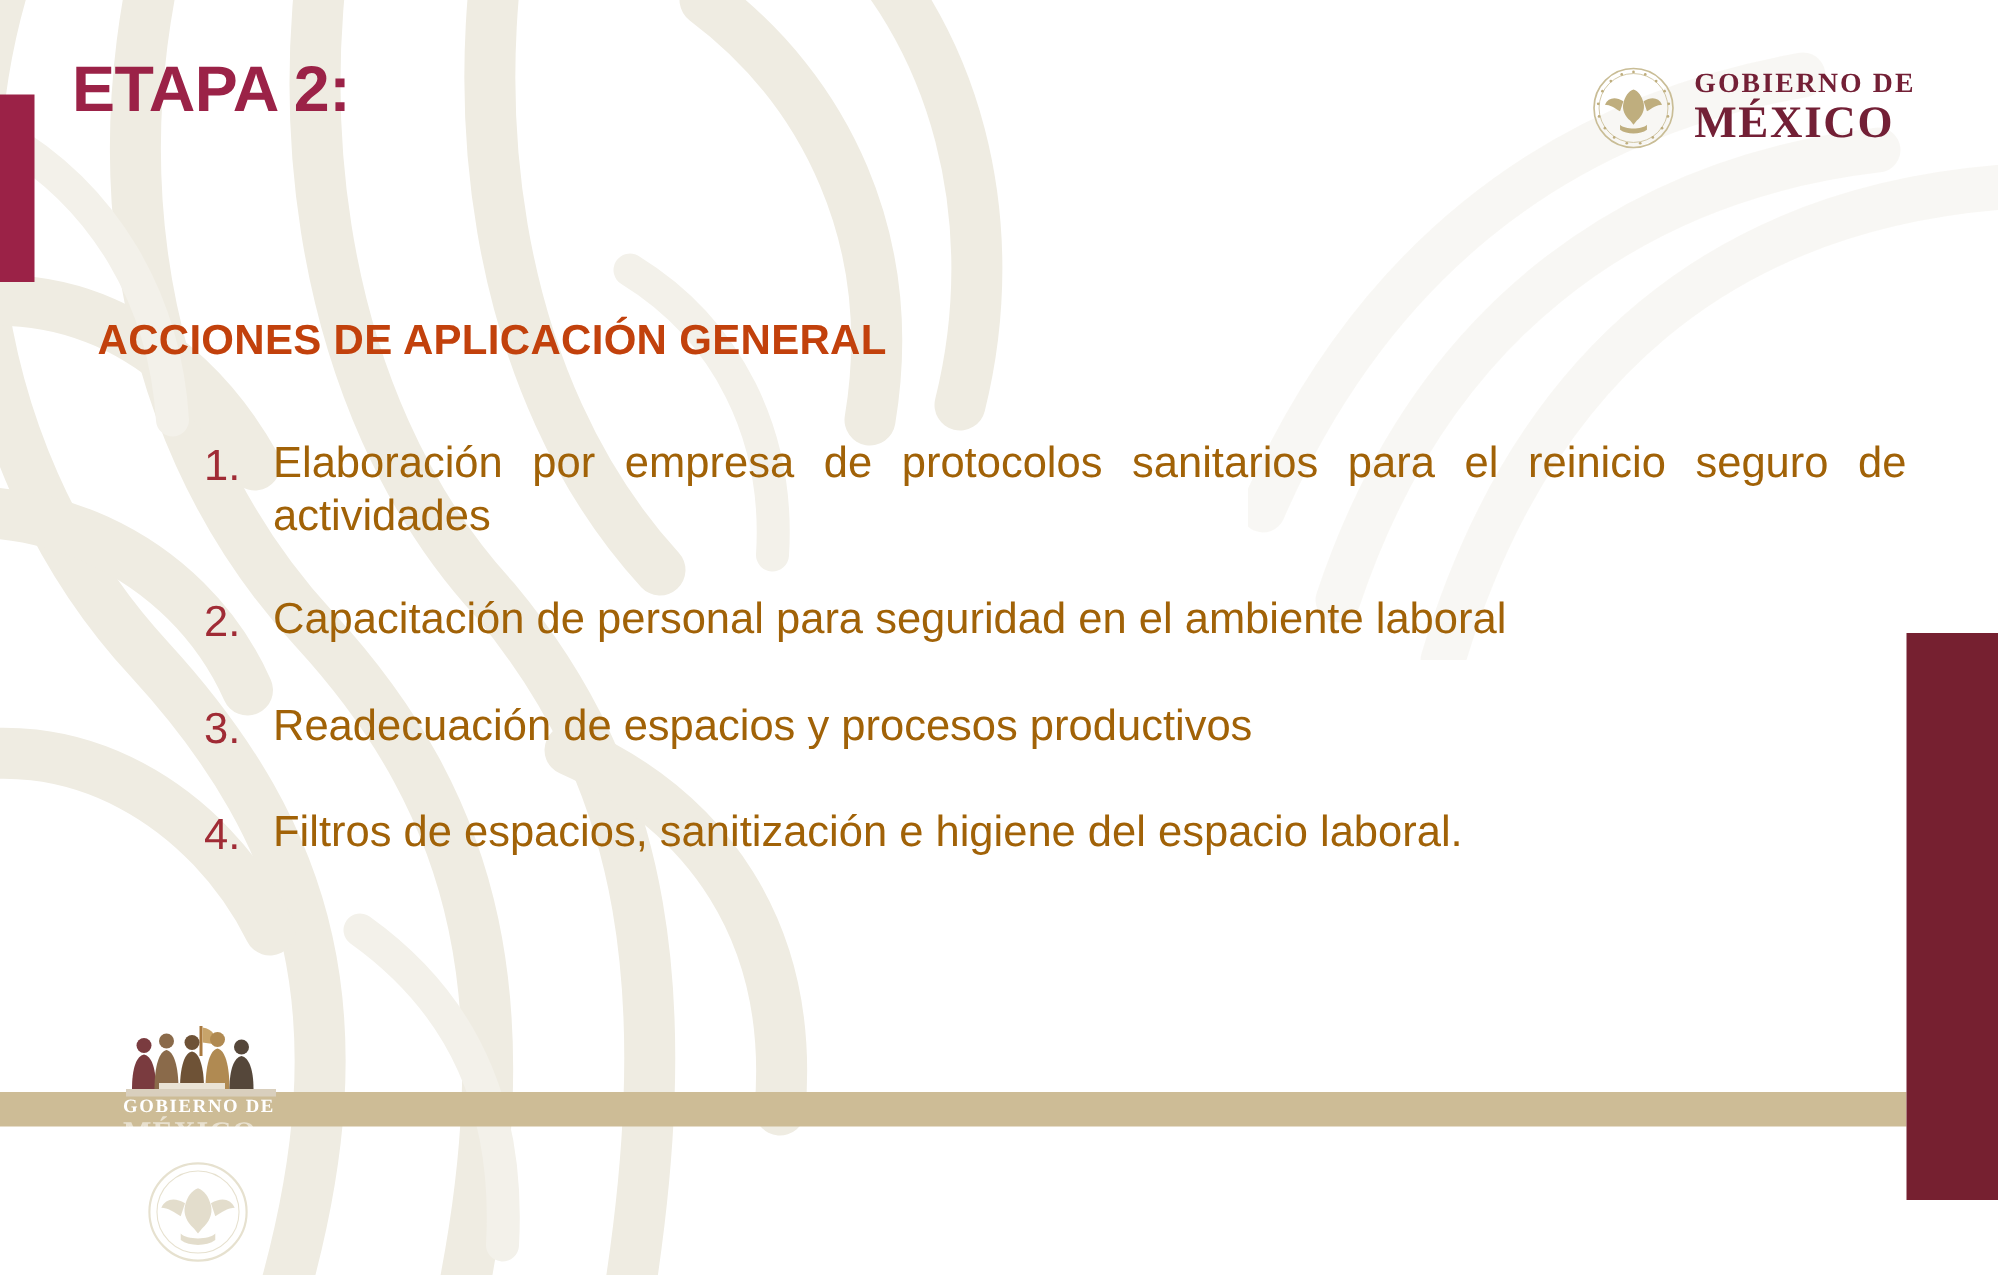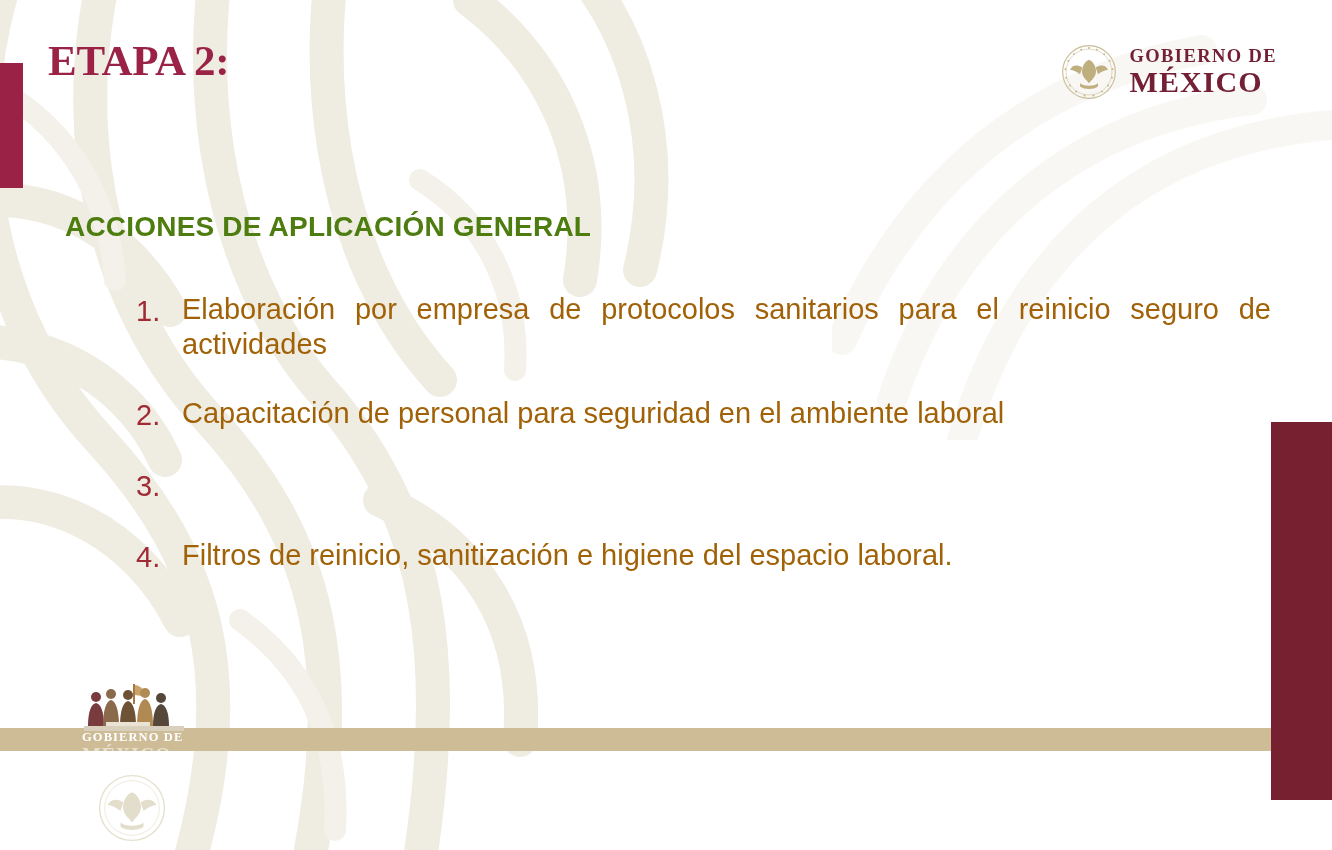--- a/index.html
+++ b/index.html
@@ -63,21 +63,20 @@
     background: #762030;
     z-index: 3;
   }
 
   
   .title-block {
     position: absolute;
     left: 48px;
     top: 38px;
     z-index: 4;
-    font-family: Liberation Serif, serif;
   }
   .title-line1 {
     font-size: 43px;
     font-weight: bold;
     color: #9b2247;
     letter-spacing: -0.3px;
     line-height: 1.05;
     margin: 0;
     white-space: nowrap;
   }
@@ -128,21 +127,21 @@
     margin-top: 1px;
   }
 
   
   .section-heading {
     position: absolute;
     left: 65px;
     top: 211px;
     font-size: 28px;
     font-weight: bold;
-    color: #4d7c0f;
+    color: #c2410c;
     letter-spacing: 0.2px;
     z-index: 4;
     margin: 0;
   }
 
   
   .actions-list {
     position: absolute;
     left: 136px;
     top: 292px;
@@ -316,25 +315,26 @@
       <span class="action-text justify">Elaboración por empresa de protocolos sanitarios para el reinicio seguro de actividades</span>
     </li>
 
     <li class="action-item">
       <span class="action-num">2.</span>
       <span class="action-text justify">Capacitación de personal para seguridad en el ambiente laboral</span>
     </li>
 
     <li class="action-item">
       <span class="action-num">3.</span>
+      <span class="action-text">Readecuación de espacios y procesos productivos</span>
     </li>
 
     <li class="action-item">
       <span class="action-num">4.</span>
-      <span class="action-text">Filtros de reinicio, sanitización e higiene del espacio laboral.</span>
+      <span class="action-text">Filtros de espacios, sanitización e higiene del espacio laboral.</span>
     </li>
   </ol>
 
   <div class="footer-goldbar"></div>
 
   <svg class="footer-heroes" viewBox="0 0 106 52" xmlns="http://www.w3.org/2000/svg" aria-hidden="true">
     <g>
 
       <path d="M51 2 L53 2 L53 22 L51 22 Z" fill="#a9793f"></path>
       <path d="M53 3 C 60 4, 63 9, 60 14 L53 13 Z" fill="#c8a46a"></path>

